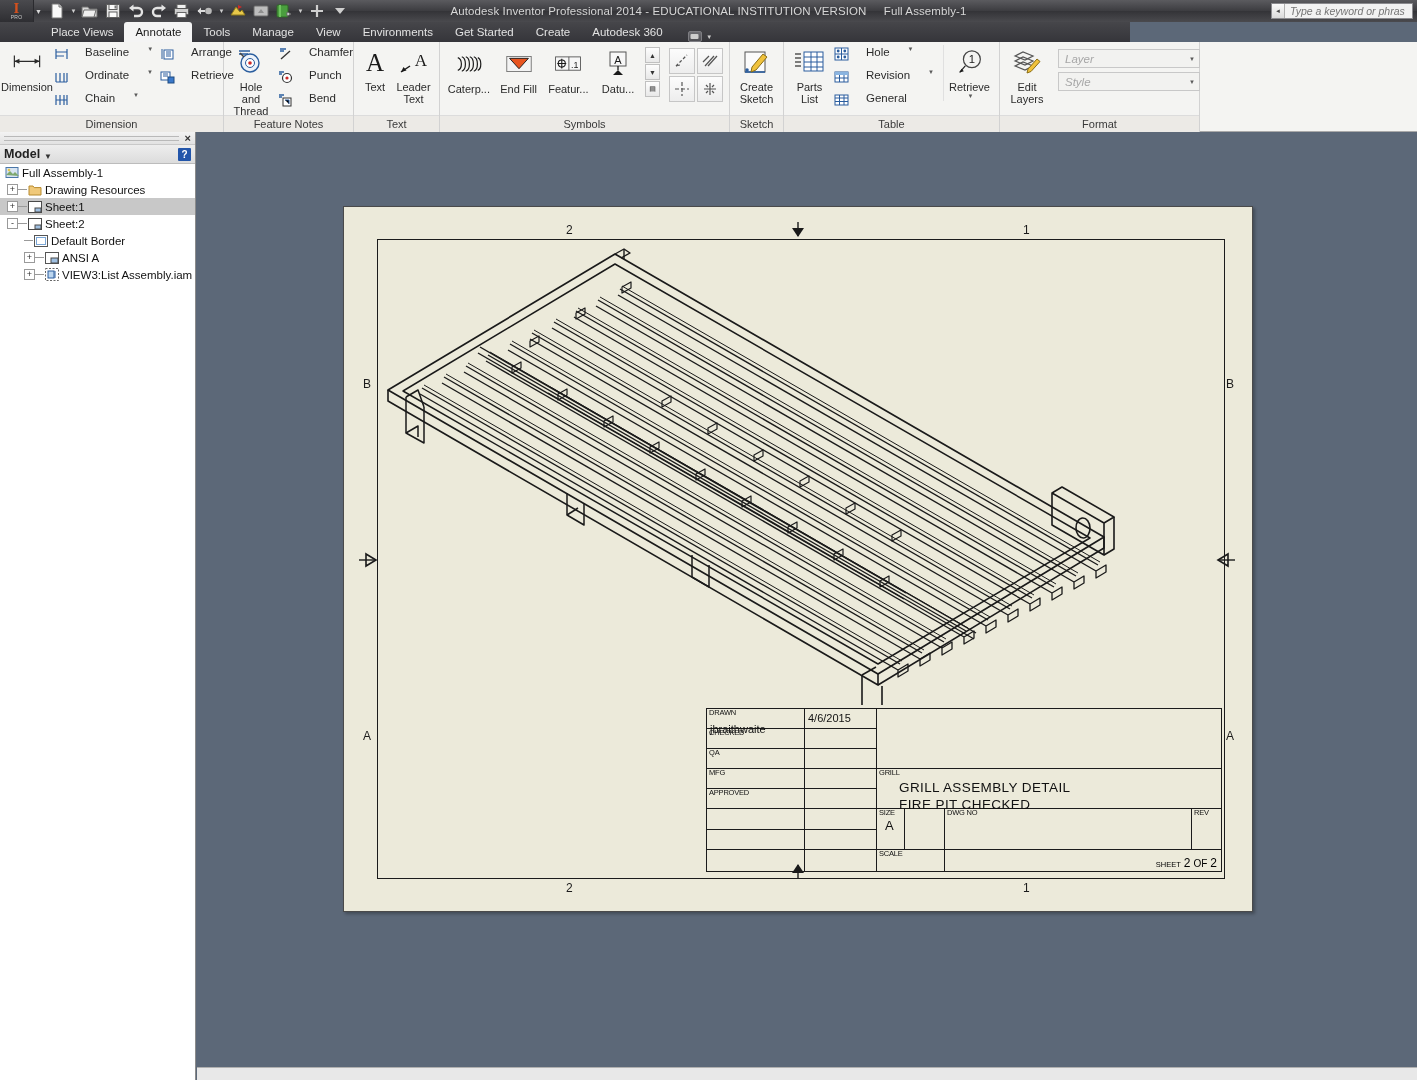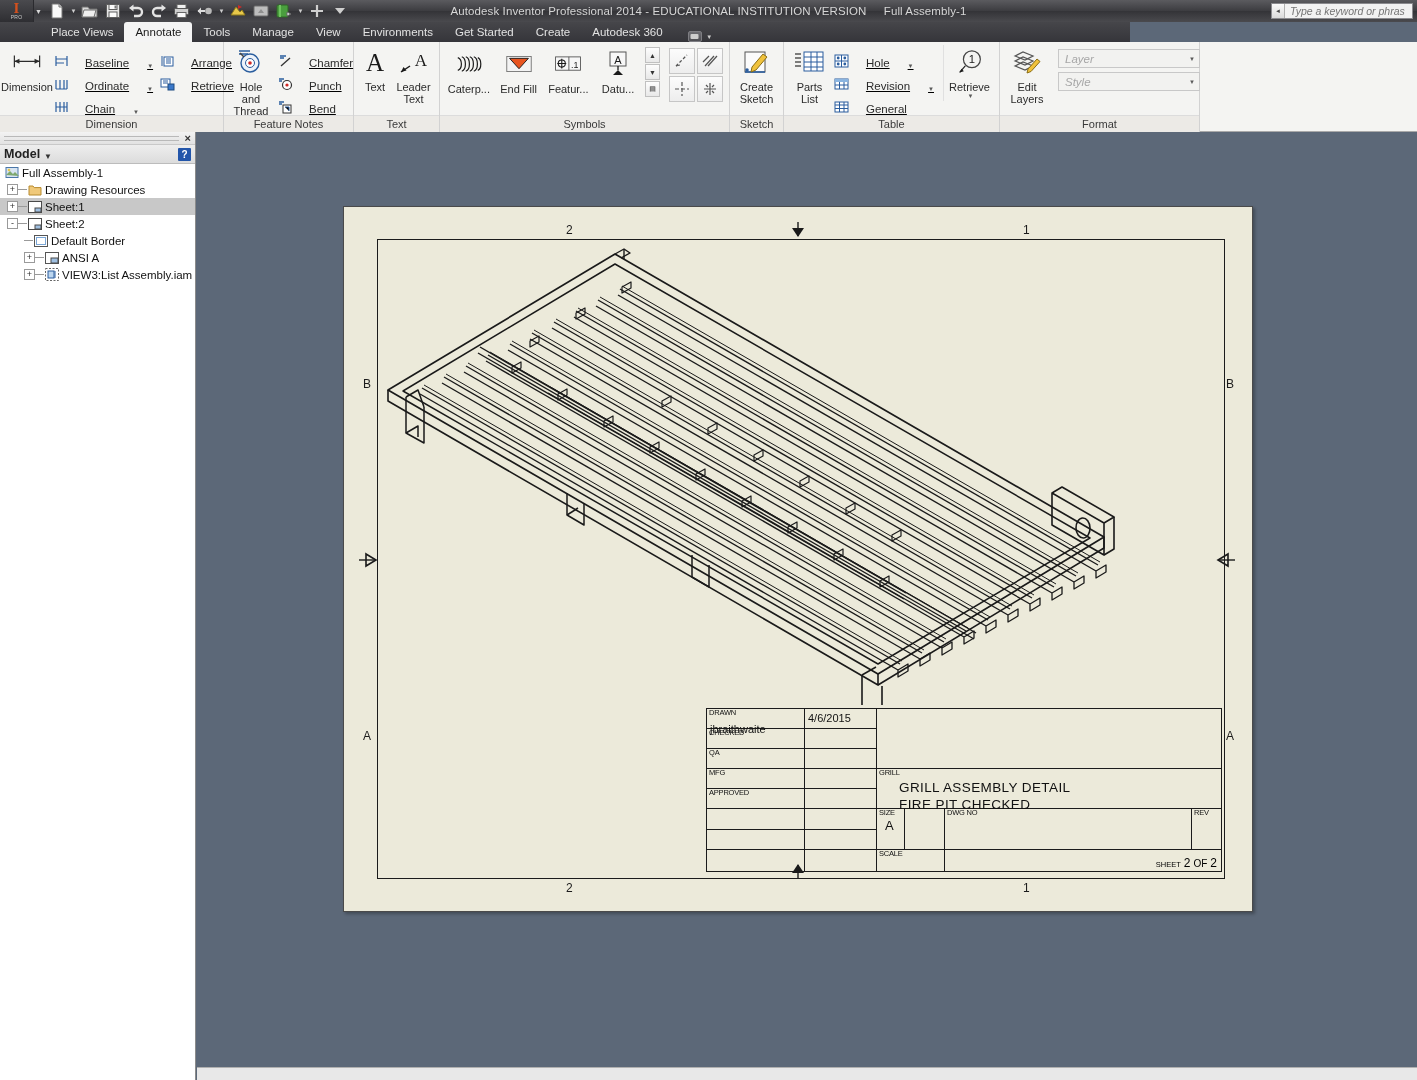--- a/index.html
+++ b/index.html
@@ -88,21 +88,21 @@
     text-align: center; font-size: 11px; color: #3a3a3a; line-height: 17px;
     background: #eceae6; border-top: 1px solid #dcdcdc;
   }
   .big-btn {
     display: flex; flex-direction: column; align-items: center; justify-content: flex-start;
     padding: 2px 5px; min-width: 46px;
   }
   .big-btn .lbl { font-size: 11px; color: #2b2b2b; text-align: center; line-height: 12px; margin-top: 2px; }
   .small-col { display: flex; flex-direction: column; justify-content: flex-start; padding-top:1px; }
   .small-btn {
-    display: flex; align-items: flex-end; height: 23px; padding: 0 3px; gap: 16px; text-decoration: underline;
+    display: flex; align-items: flex-start; height: 23px; padding: 0 3px; gap: 16px;
   }
   .small-btn .lbl { font-size: 11.5px; color: #2b2b2b; white-space: nowrap; }
   .dd-caret { font-size: 6px; color: #5a5a5a; margin-left: 2px; }
   .icon16 { width: 16px; height: 16px; display: flex; align-items:center; justify-content:center; flex: 0 0 16px;}
   .icon32 { width: 32px; height: 32px; display: flex; align-items: center; justify-content: center; }
   .sym-btn { display:flex; flex-direction:column; align-items:center; width: 54px; padding-top: 3px; }
   .sym-btn .lbl { font-size: 11px; color: #2b2b2b; margin-top: 3px; }
   #sym-scroll { display: flex; flex-direction: column; gap: 1px; margin-left: 2px; padding-top:2px; }
   .scrollbtn {
     width: 15px; height: 16px; border: 1px solid #c0c0c0; background: linear-gradient(180deg,#fdfdfd,#e8e8e8);

